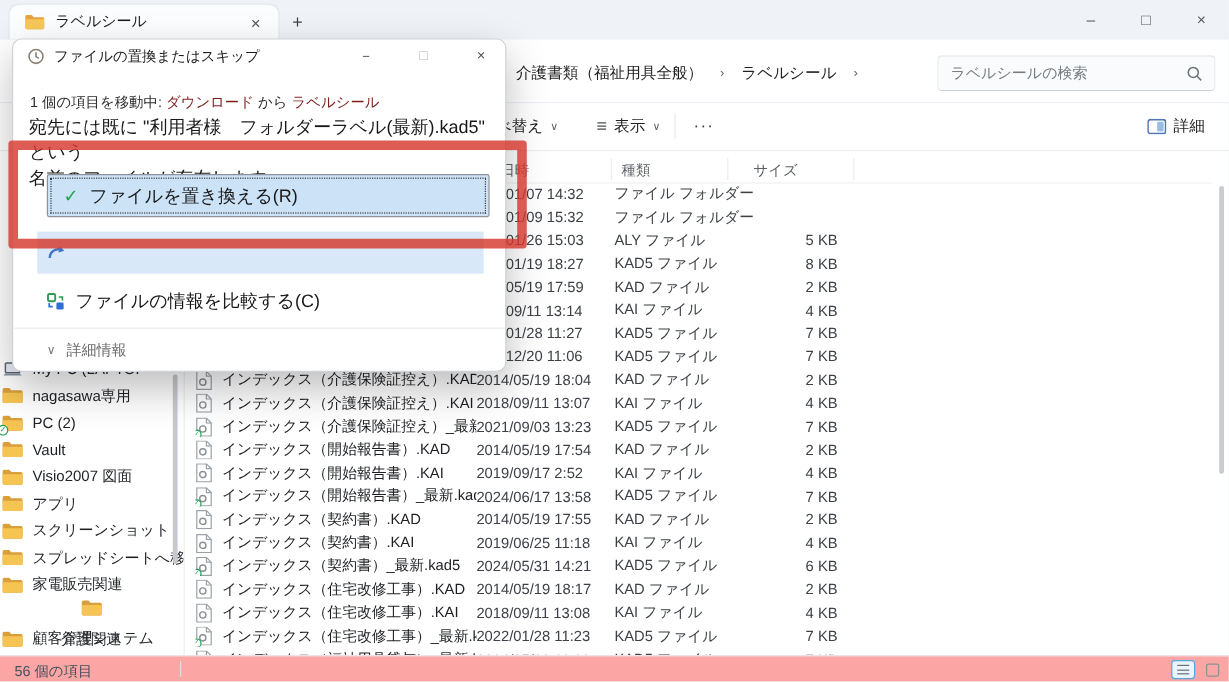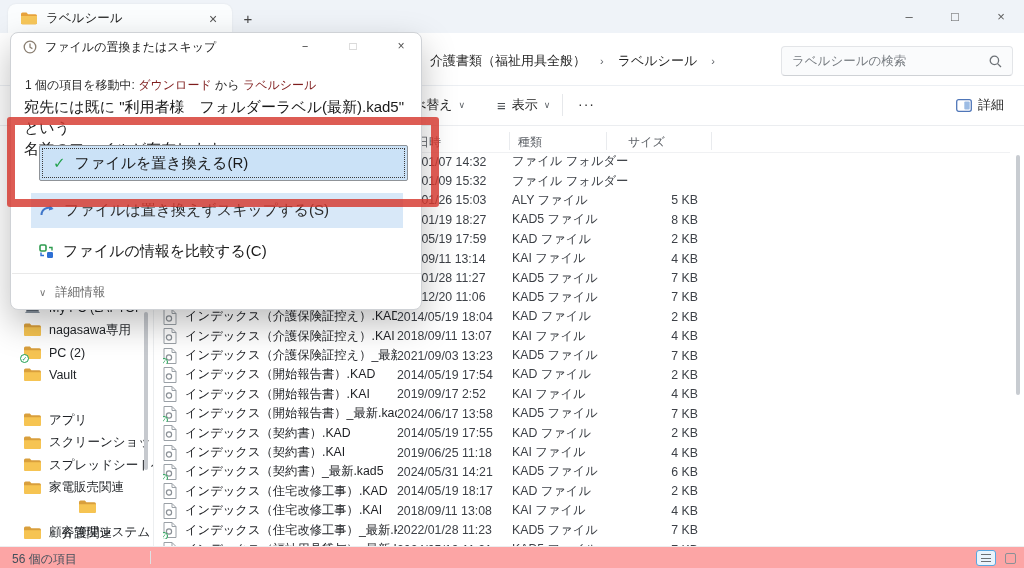--- a/index.html
+++ b/index.html
@@ -51,21 +51,21 @@
   .sync-badge { display:none; }
   .frow.synced .sync-badge { display:block; position:absolute; left:-3px; bottom:-2px; width:8px; height:8px; background:#fff; border:1px solid #1d9e50; border-radius:50%; color:#1d9e50; font-size:6px; line-height:7px; text-align:center; }
 
   
   .vscroll-list { left:1016px; top:155px; width:4px; height:240px; background:#c8ccd1; border-radius:2px; }
   .vscroll-side { left:144px; top:312px; width:4px; height:158px; background:#c6c9ce; border-radius:2px; }
   .side-divider { left:153px; top:126px; width:1px; height:420px; background:#eceef0; }
 
   
   .sidebar { left:0; top:126px; width:153px; height:420px; overflow:hidden; }
-  .side-item { position:absolute; left:0; width:150px; height:21px; display:flex; align-items:center; padding-left:24px; gap:8px; font-size:12.5px; color:#1e2125; white-space:nowrap; }
+  .side-item { position:absolute; left:0; width:150px; height:21px; display:flex; align-items:center; padding-left:2px; gap:8px; font-size:12.5px; color:#1e2125; white-space:nowrap; }
   .side-item.selected::before { content:""; position:absolute; left:1px; top:-1px; width:104px; height:23px; background:#e9e9ea; border:1px solid #d2d3d5; border-radius:4px; z-index:-1; }
   .si-icon { position:relative; width:17px; height:14px; flex:0 0 17px; }
   .side-item .i-laptop { display:none; }
   .side-item.laptop .i-laptop { display:block; }
   .si-sync { display:none; }
   .side-item.synced .si-sync { display:block; position:absolute; left:-4px; bottom:-3px; width:9px; height:9px; background:#fff; border:1px solid #1d9e50; border-radius:50%; color:#1d9e50; font-size:6.5px; line-height:8px; text-align:center; }
 
   
   .statusbar { left:0; top:546px; width:1024px; height:22px; background:#fca5a5; border-top:1px solid #ededef; }
   .status-count { position:absolute; left:12px; top:4px; font-size:12px; color:#44505b; }
@@ -542,20 +542,31 @@
     <span class="si-icon">
       <svg class="i-folder" width="17" height="14" viewBox="0 0 17 14">
           <path d="M0 2 q0-1.6 1.6-1.6 h4.2 l1.6 1.9 h8 q1.6 0 1.6 1.6 v7.4 q0 1.6-1.6 1.6 h-13.8 Q0 12.9 0 11.3 z" fill="#d99f3c"></path>
           <path d="M0 4.2 h17 v7.1 q0 1.6-1.6 1.6 h-13.8 Q0 12.9 0 11.3 z" fill="#f6c452"></path>
         </svg>
       
       
     </span>
     <span class="si-label">Vault</span>
   </div>
+    <div class="side-item" style="top: 261px;">
+    <span class="si-icon">
+      <svg class="i-folder" width="17" height="14" viewBox="0 0 17 14">
+          <path d="M0 2 q0-1.6 1.6-1.6 h4.2 l1.6 1.9 h8 q1.6 0 1.6 1.6 v7.4 q0 1.6-1.6 1.6 h-13.8 Q0 12.9 0 11.3 z" fill="#d99f3c"></path>
+          <path d="M0 4.2 h17 v7.1 q0 1.6-1.6 1.6 h-13.8 Q0 12.9 0 11.3 z" fill="#f6c452"></path>
+        </svg>
+      
+      
+    </span>
+    <span class="si-label">Visio2007 図面</span>
+  </div>
     <div class="side-item" style="top: 283.5px;">
     <span class="si-icon">
       <svg class="i-folder" width="17" height="14" viewBox="0 0 17 14">
           <path d="M0 2 q0-1.6 1.6-1.6 h4.2 l1.6 1.9 h8 q1.6 0 1.6 1.6 v7.4 q0 1.6-1.6 1.6 h-13.8 Q0 12.9 0 11.3 z" fill="#d99f3c"></path>
           <path d="M0 4.2 h17 v7.1 q0 1.6-1.6 1.6 h-13.8 Q0 12.9 0 11.3 z" fill="#f6c452"></path>
         </svg>
       
       
     </span>
     <span class="si-label">アプリ</span>
@@ -655,21 +666,20 @@
   </div>
   <div class="btn-replace">
     <span class="check">✓</span>
     <span>ファイルを置き換える(R)</span>
   </div>
   <div class="opt-skip">
     <svg width="16" height="15" viewBox="0 0 16 15">
         <path d="M2.5 12 C2.5 5.5 9 3.5 13 5.5" fill="none" stroke="#3f76c9" stroke-width="2"></path>
         <path d="M10.8 2.2 L14.6 5.9 L9.8 7.4 z" fill="#3f76c9"></path>
       </svg>
-    <span>ファイルは置き換えずスキップする(S)</span>
   </div>
   <div class="opt-compare">
     <svg width="15" height="15" viewBox="0 0 15 15">
         <rect x="1" y="1" width="6" height="6" rx="1.2" fill="none" stroke="#2e9b4f" stroke-width="1.6"></rect>
         <rect x="8" y="8" width="6" height="6" rx="1.2" fill="#2e6fd4"></rect>
         <path d="M10 3.5 h3 v3" fill="none" stroke="#2e9b4f" stroke-width="1.4"></path>
         <path d="M5 11.5 h-3 v-3" fill="none" stroke="#2e6fd4" stroke-width="1.4"></path>
       </svg>
     <span>ファイルの情報を比較する(C)</span>
   </div>

